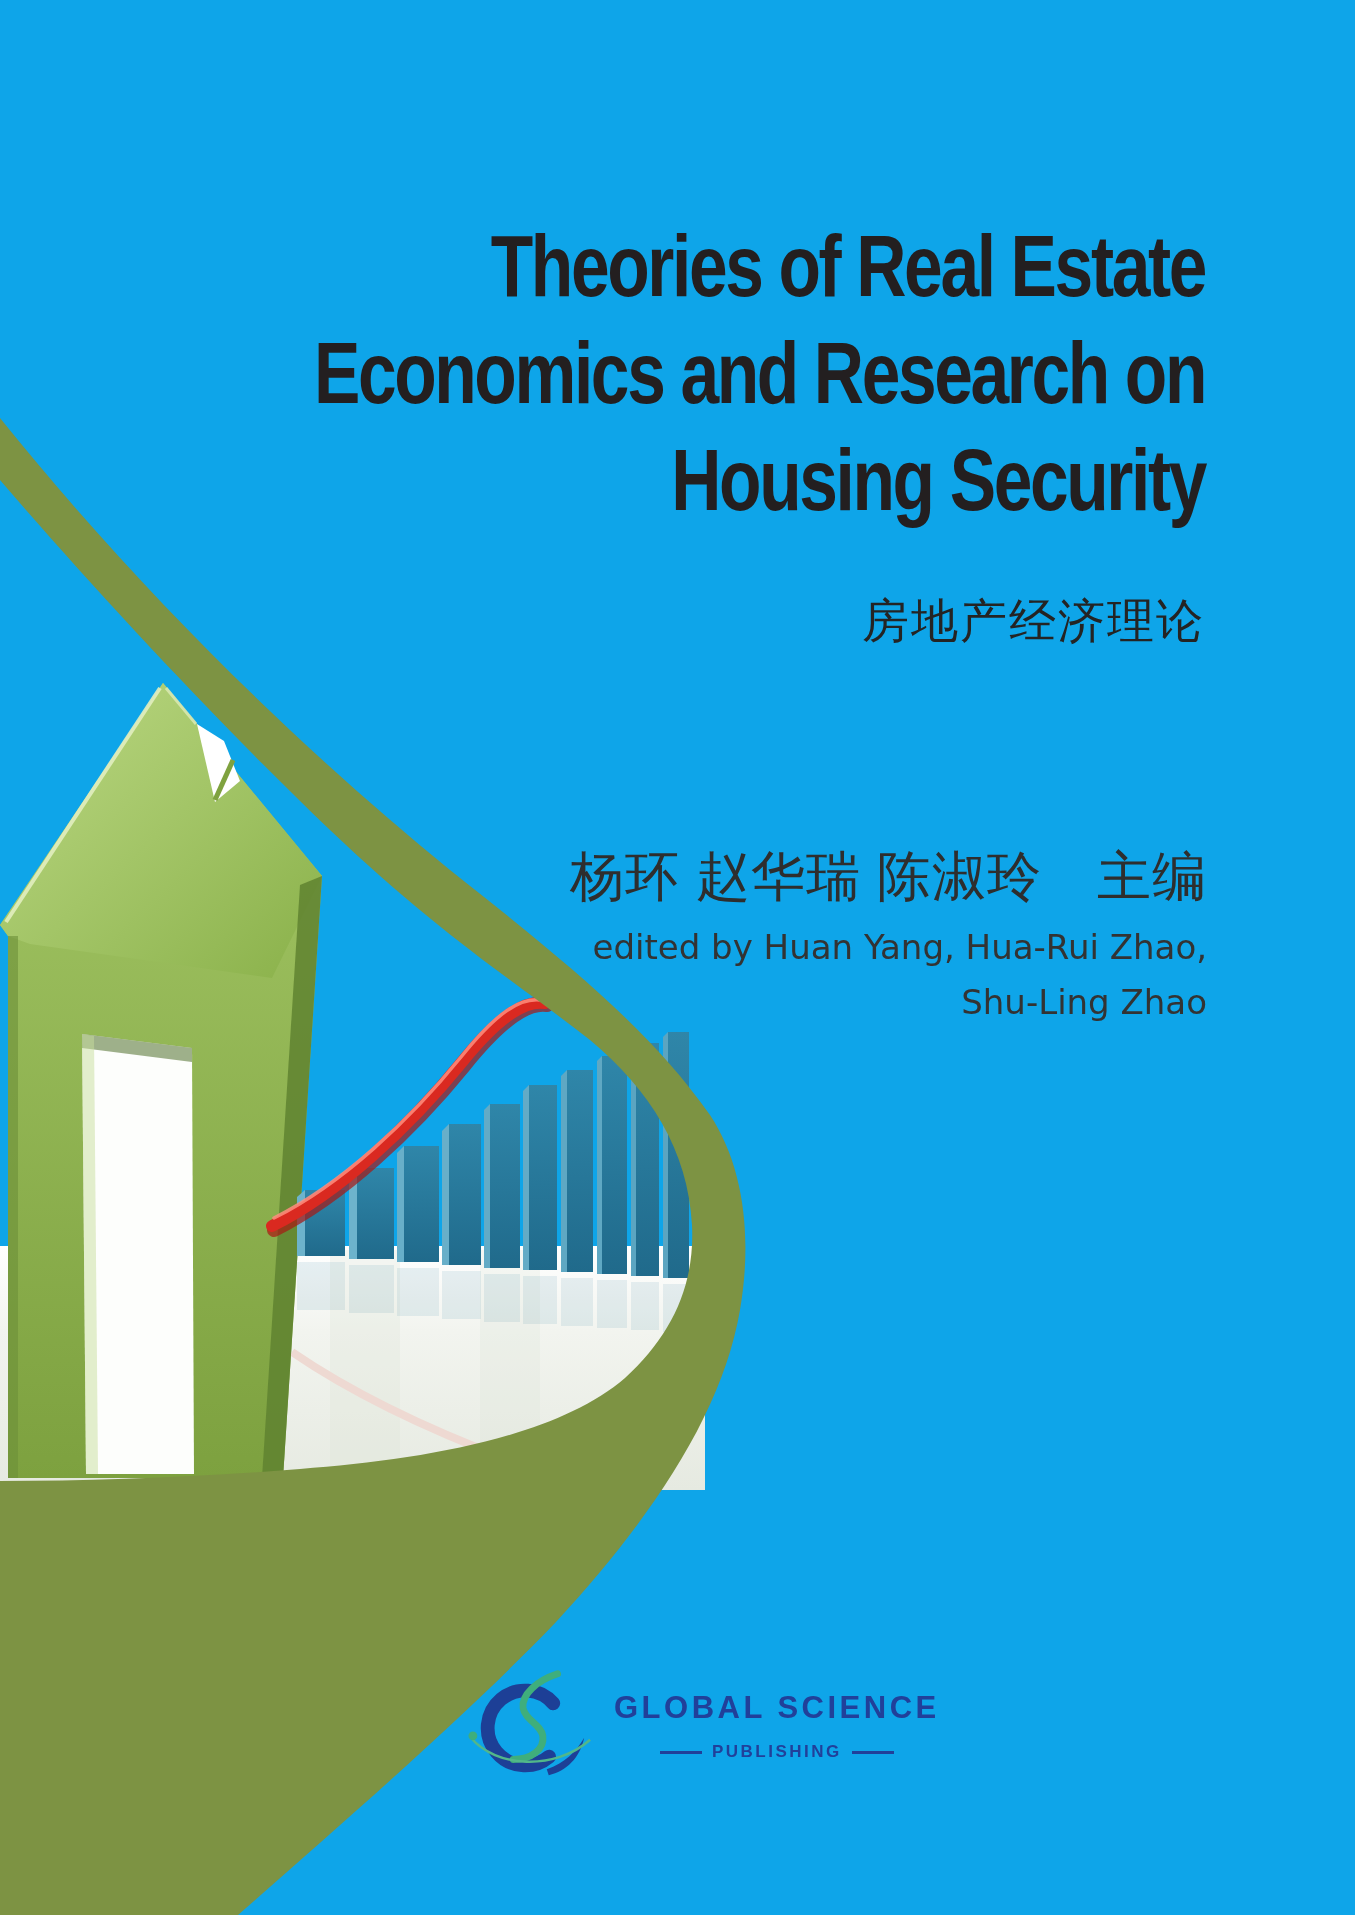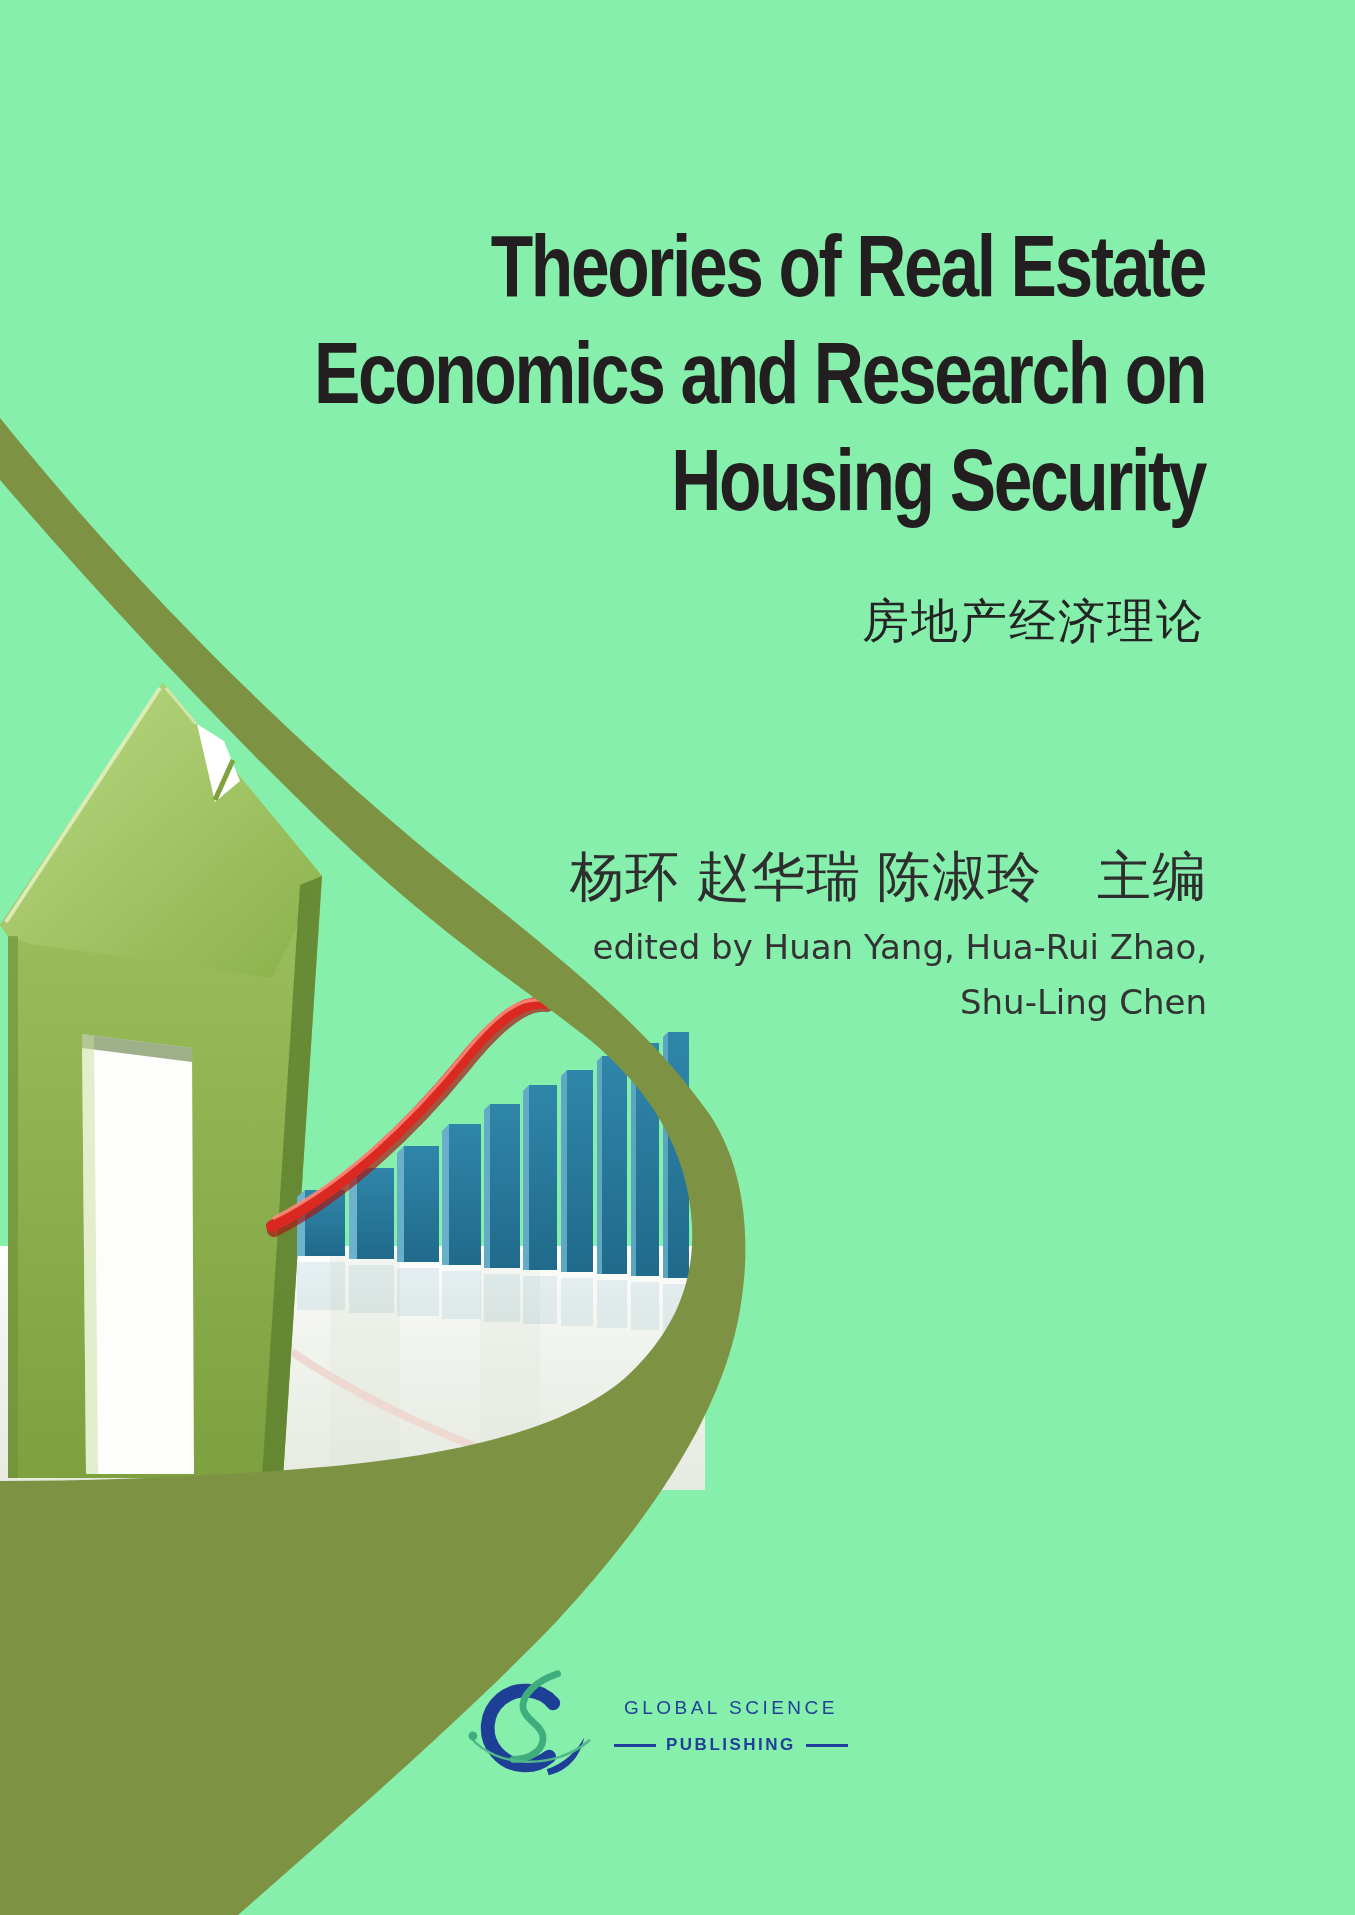--- a/index.html
+++ b/index.html
@@ -1,32 +1,32 @@
 <!DOCTYPE html>
 <html><head>
 <meta charset="utf-8">
 <style>
   html,body{margin:0;padding:0;background:#fff;}
-  .cover{position:relative;width:1355px;height:1915px;background:#86efac;overflow:hidden;
+  .cover{position:relative;width:1355px;height:1915px;background:#0ea5e9;overflow:hidden;
          font-family:"Liberation Sans",sans-serif;}
   .artwork{position:absolute;left:0;top:0;width:1355px;height:1915px;}
   .title-block{position:absolute;top:212px;right:150px;text-align:right;color:#231f20;}
   .title-line{font-size:88px;font-weight:700;line-height:107px;letter-spacing:-3px;
               white-space:nowrap;transform:scaleX(0.79);transform-origin:100% 50%;}
   .subtitle-block{position:absolute;top:588px;right:150px;text-align:right;color:#242424;}
   .subtitle-line{font-size:47px;font-weight:400;line-height:65px;letter-spacing:2px;white-space:nowrap;}
   .editors-zh{position:absolute;top:841px;right:148px;font-size:54px;letter-spacing:1px;
               color:#2e2e2e;white-space:nowrap;}
   .editors-en{position:absolute;top:920px;right:148px;text-align:right;color:#333;
               font-family:"DejaVu Sans",sans-serif;}
   .editors-en-line{font-size:34px;line-height:55px;white-space:nowrap;}
   .publisher{position:absolute;left:466px;top:1666px;display:flex;align-items:center;}
   .logo-mark{width:130px;height:120px;flex:0 0 auto;}
   .logo-text{margin-left:18px;text-align:center;}
-  .logo-name{font-size:19px;font-weight:400;letter-spacing:3.5px;color:#21409a;white-space:nowrap;}
+  .logo-name{font-size:31px;font-weight:700;letter-spacing:3.5px;color:#21409a;white-space:nowrap;}
   .logo-pubrow{margin-top:16px;display:flex;align-items:center;justify-content:center;gap:10px;}
   .logo-dash{width:42px;height:3px;background:#21409a;}
   .logo-tagline{font-size:17px;font-weight:700;letter-spacing:2.5px;color:#21409a;white-space:nowrap;}
 </style>
 </head>
 <body>
 
 <div class="cover">
 
   <svg class="artwork" viewBox="0 0 1355 1915" aria-hidden="true">
@@ -148,21 +148,21 @@
     <div class="title-line">Housing Security</div>
   </div>
 
   <div class="subtitle-block">
     <div class="subtitle-line">房地产经济理论</div>
   </div>
 
   <div class="editors-zh">杨环 赵华瑞 陈淑玲　主编</div>
   <div class="editors-en">
     <div class="editors-en-line">edited by Huan Yang, Hua-Rui Zhao,</div>
-    <div class="editors-en-line">Shu-Ling Chen</div>
+    <div class="editors-en-line">Shu-Ling Zhao</div>
   </div>
 
   <div class="publisher">
     <svg class="logo-mark" viewBox="0 0 132 120" aria-hidden="true">
       <circle cx="60" cy="62" r="38" fill="none" stroke="#1d3f96" stroke-width="14" stroke-dasharray="178 61" stroke-linecap="round" transform="rotate(50 60 62)"></circle>
       <path d="M 82,104 C 100,98 112,86 120,72 C 116,92 102,106 84,110 Z" fill="#1d3f96"></path>
       <path d="M 93,7 C 72,14 56,28 58,42 C 60,54 76,58 78,70 C 80,84 66,94 48,94" stroke="#3fae7c" stroke-width="7" fill="none" stroke-linecap="round"></path>
       <path d="M 5,72 C 30,102 90,106 126,74" stroke="#52b78a" stroke-width="2.5" fill="none"></path>
       <circle cx="7" cy="70" r="4.5" fill="#3fae7c"></circle>
     </svg>

